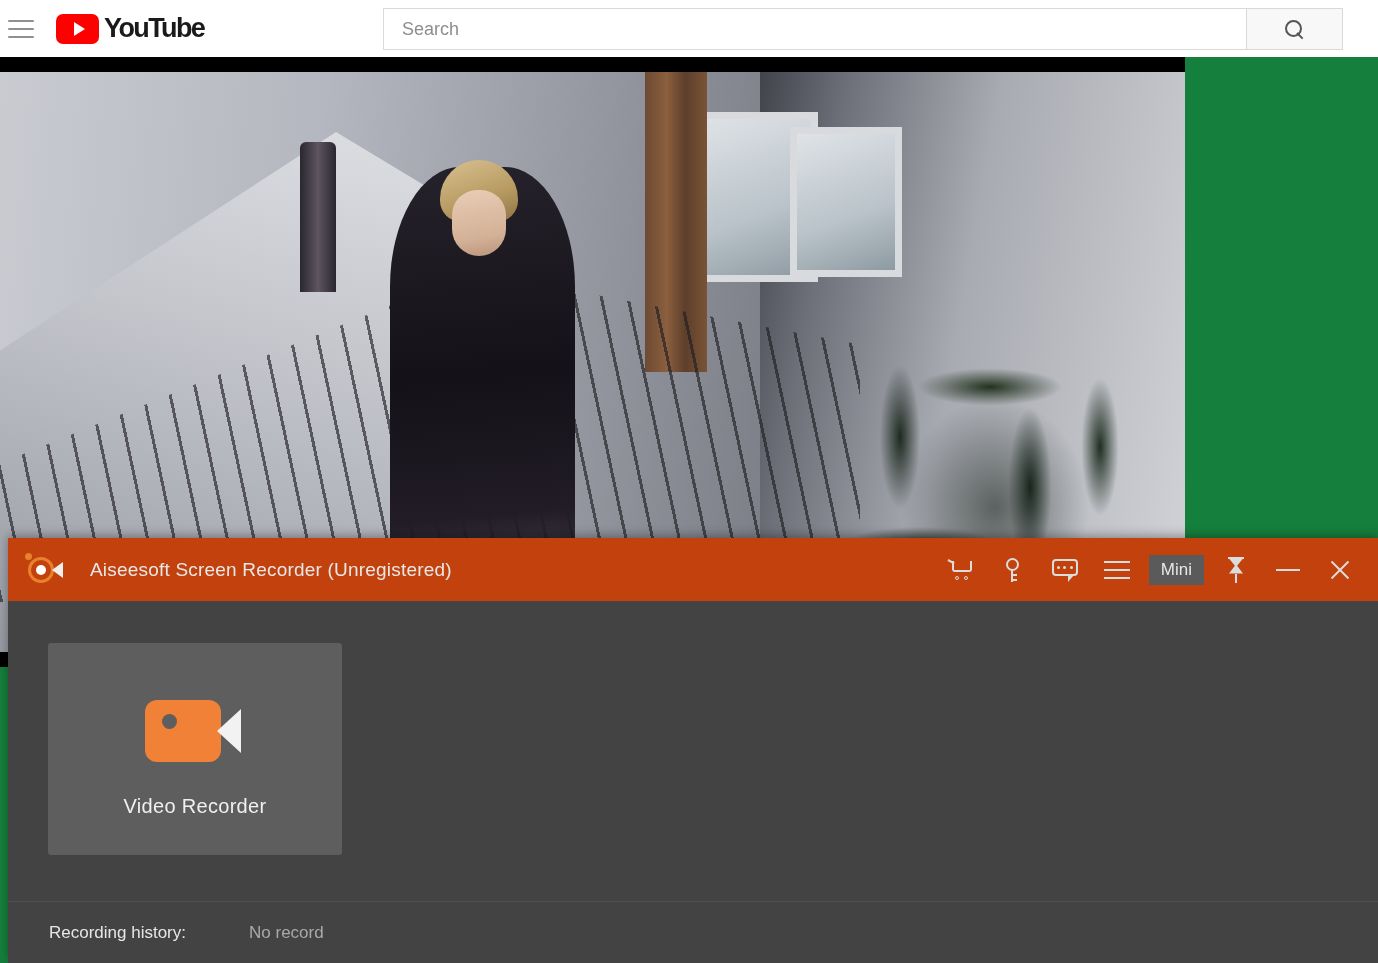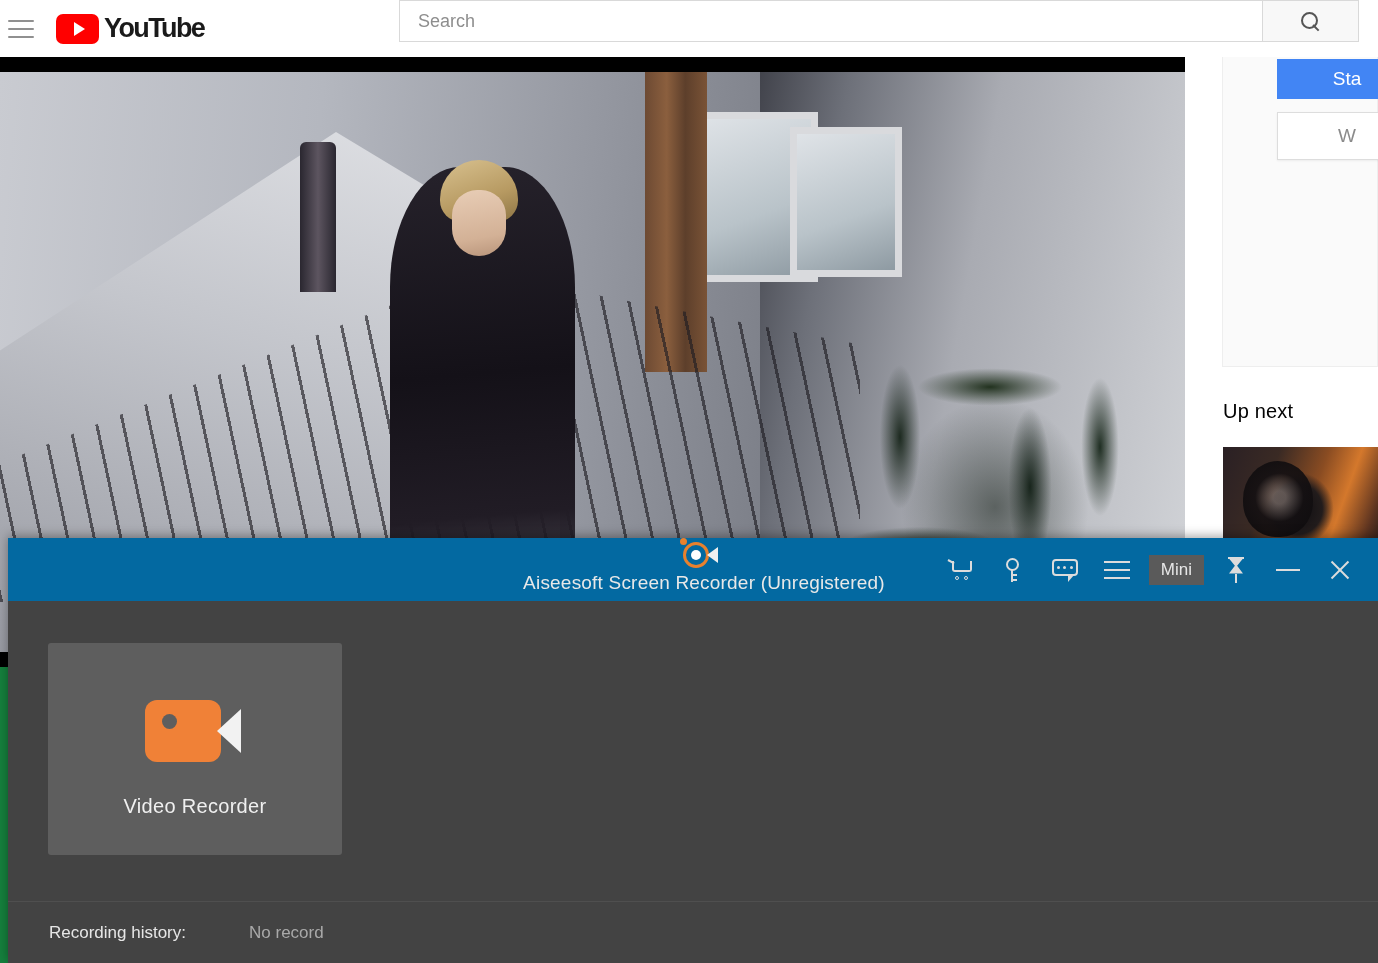--- a/index.html
+++ b/index.html
@@ -37,22 +37,22 @@
     border-top: 7px solid transparent;
     border-bottom: 7px solid transparent;
     margin-left: 3px;
   }
   .yt-logo-text {
     font-size: 27px; font-weight: bold; color: #1a1a1a;
     letter-spacing: -1.6px; font-family: "Liberation Sans", sans-serif;
   }
 
   .yt-searchwrap {
-    position: absolute; left: 383px; top: 0;
-    display: flex; height: 42px; margin-left: 16px;
+    position: absolute; left: 383px; top: 8px;
+    display: flex; height: 42px;
   }
   .yt-searchbox {
     width: 864px; height: 42px;
     border: 1px solid #d9d9d9; background: #ffffff;
     display: flex; align-items: center;
     padding-left: 18px;
     font-size: 18px; color: #8e8e8e;
   }
   .yt-searchbtn {
     width: 96px; height: 42px;
@@ -177,22 +177,22 @@
   }
 
   
   .app-win {
     position: absolute; left: 8px; top: 538px; width: 1370px; height: 425px;
     background: #434343;
     box-shadow: 0 -2px 10px rgba(0,0,0,0.35);
   }
   .app-title {
     position: absolute; left: 0; top: 0; width: 1370px; height: 63px;
-    background: #0369a1;
-    display: flex; align-items: center; flex-direction: column;
+    background: #c2410c;
+    display: flex; align-items: center;
   }
   .app-icon { position: relative; width: 46px; height: 34px; margin-left: 14px; flex: none; }
   .app-icon .ring {
     position: absolute; left: 6px; top: 4px; width: 26px; height: 26px;
     border: 3px solid #e8812e; border-radius: 50%;
   }
   .app-icon .dot {
     position: absolute; left: 14px; top: 12px; width: 10px; height: 10px;
     background: #ffffff; border-radius: 50%;
   }
@@ -447,27 +447,20 @@
         <div class="vid-stairs"></div>
         <div class="vid-post"></div>
         <div class="vid-rail"></div>
         <div class="vid-figure"></div>
         <div class="vid-hair"></div>
         <div class="vid-face"></div>
         <div class="vid-plant"></div>
       </div>
     </div>
 
-    <div class="yt-side">
-      <div class="side-card"></div>
-      <div class="side-start-btn">Sta</div>
-      <div class="side-white-btn">W</div>
-      <div class="upnext-label">Up next</div>
-      <div class="upnext-thumb"></div>
-    </div>
   </div>
 
   <div class="app-win">
 
     <div class="app-title">
       <div class="app-icon">
         <span class="spark"></span>
         <span class="ring"></span>
         <span class="dot"></span>
         <span class="wedge"></span>

